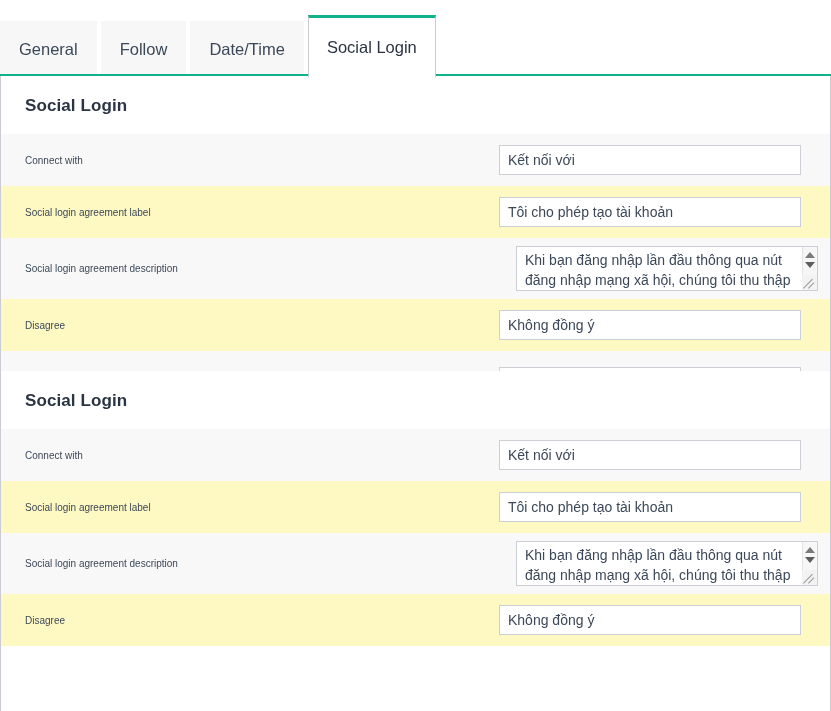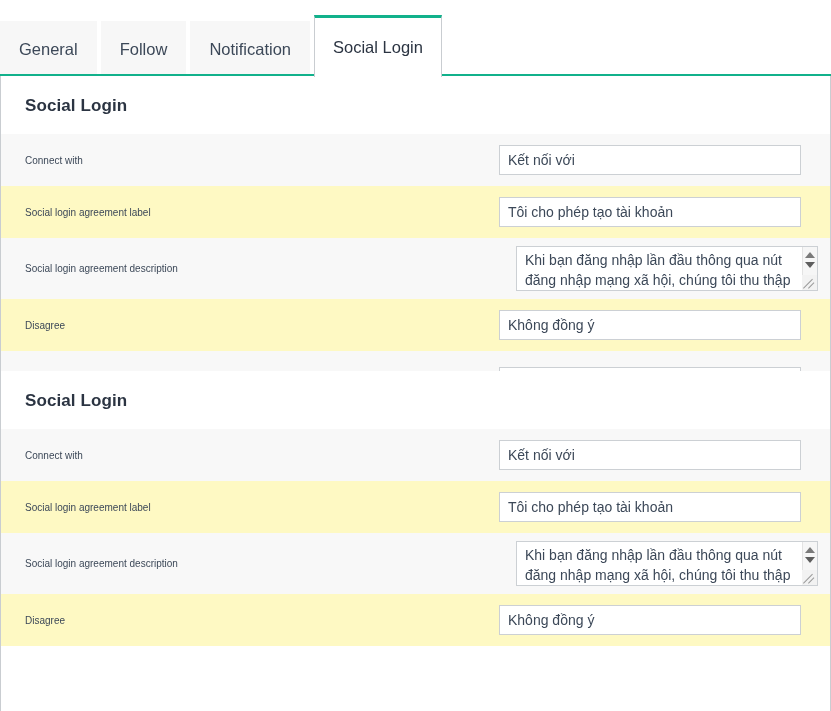--- a/index.html
+++ b/index.html
@@ -218,21 +218,21 @@
 
 <div class="tab-strip">
   <div id="tabs-host" style="display:flex;align-items:flex-end;">
       <div class="tab">
         <span>General</span>
       </div>
       <div class="tab">
         <span>Follow</span>
       </div>
       <div class="tab">
-        <span>Notification</span>
+        <span>Date/Time</span>
       </div>
       <div class="tab active">
         <span>Social Login</span>
       </div>
     </div>
   <div class="tab-underline"></div>
 </div>
 
 <div class="panel">
   <div id="sections-host">

